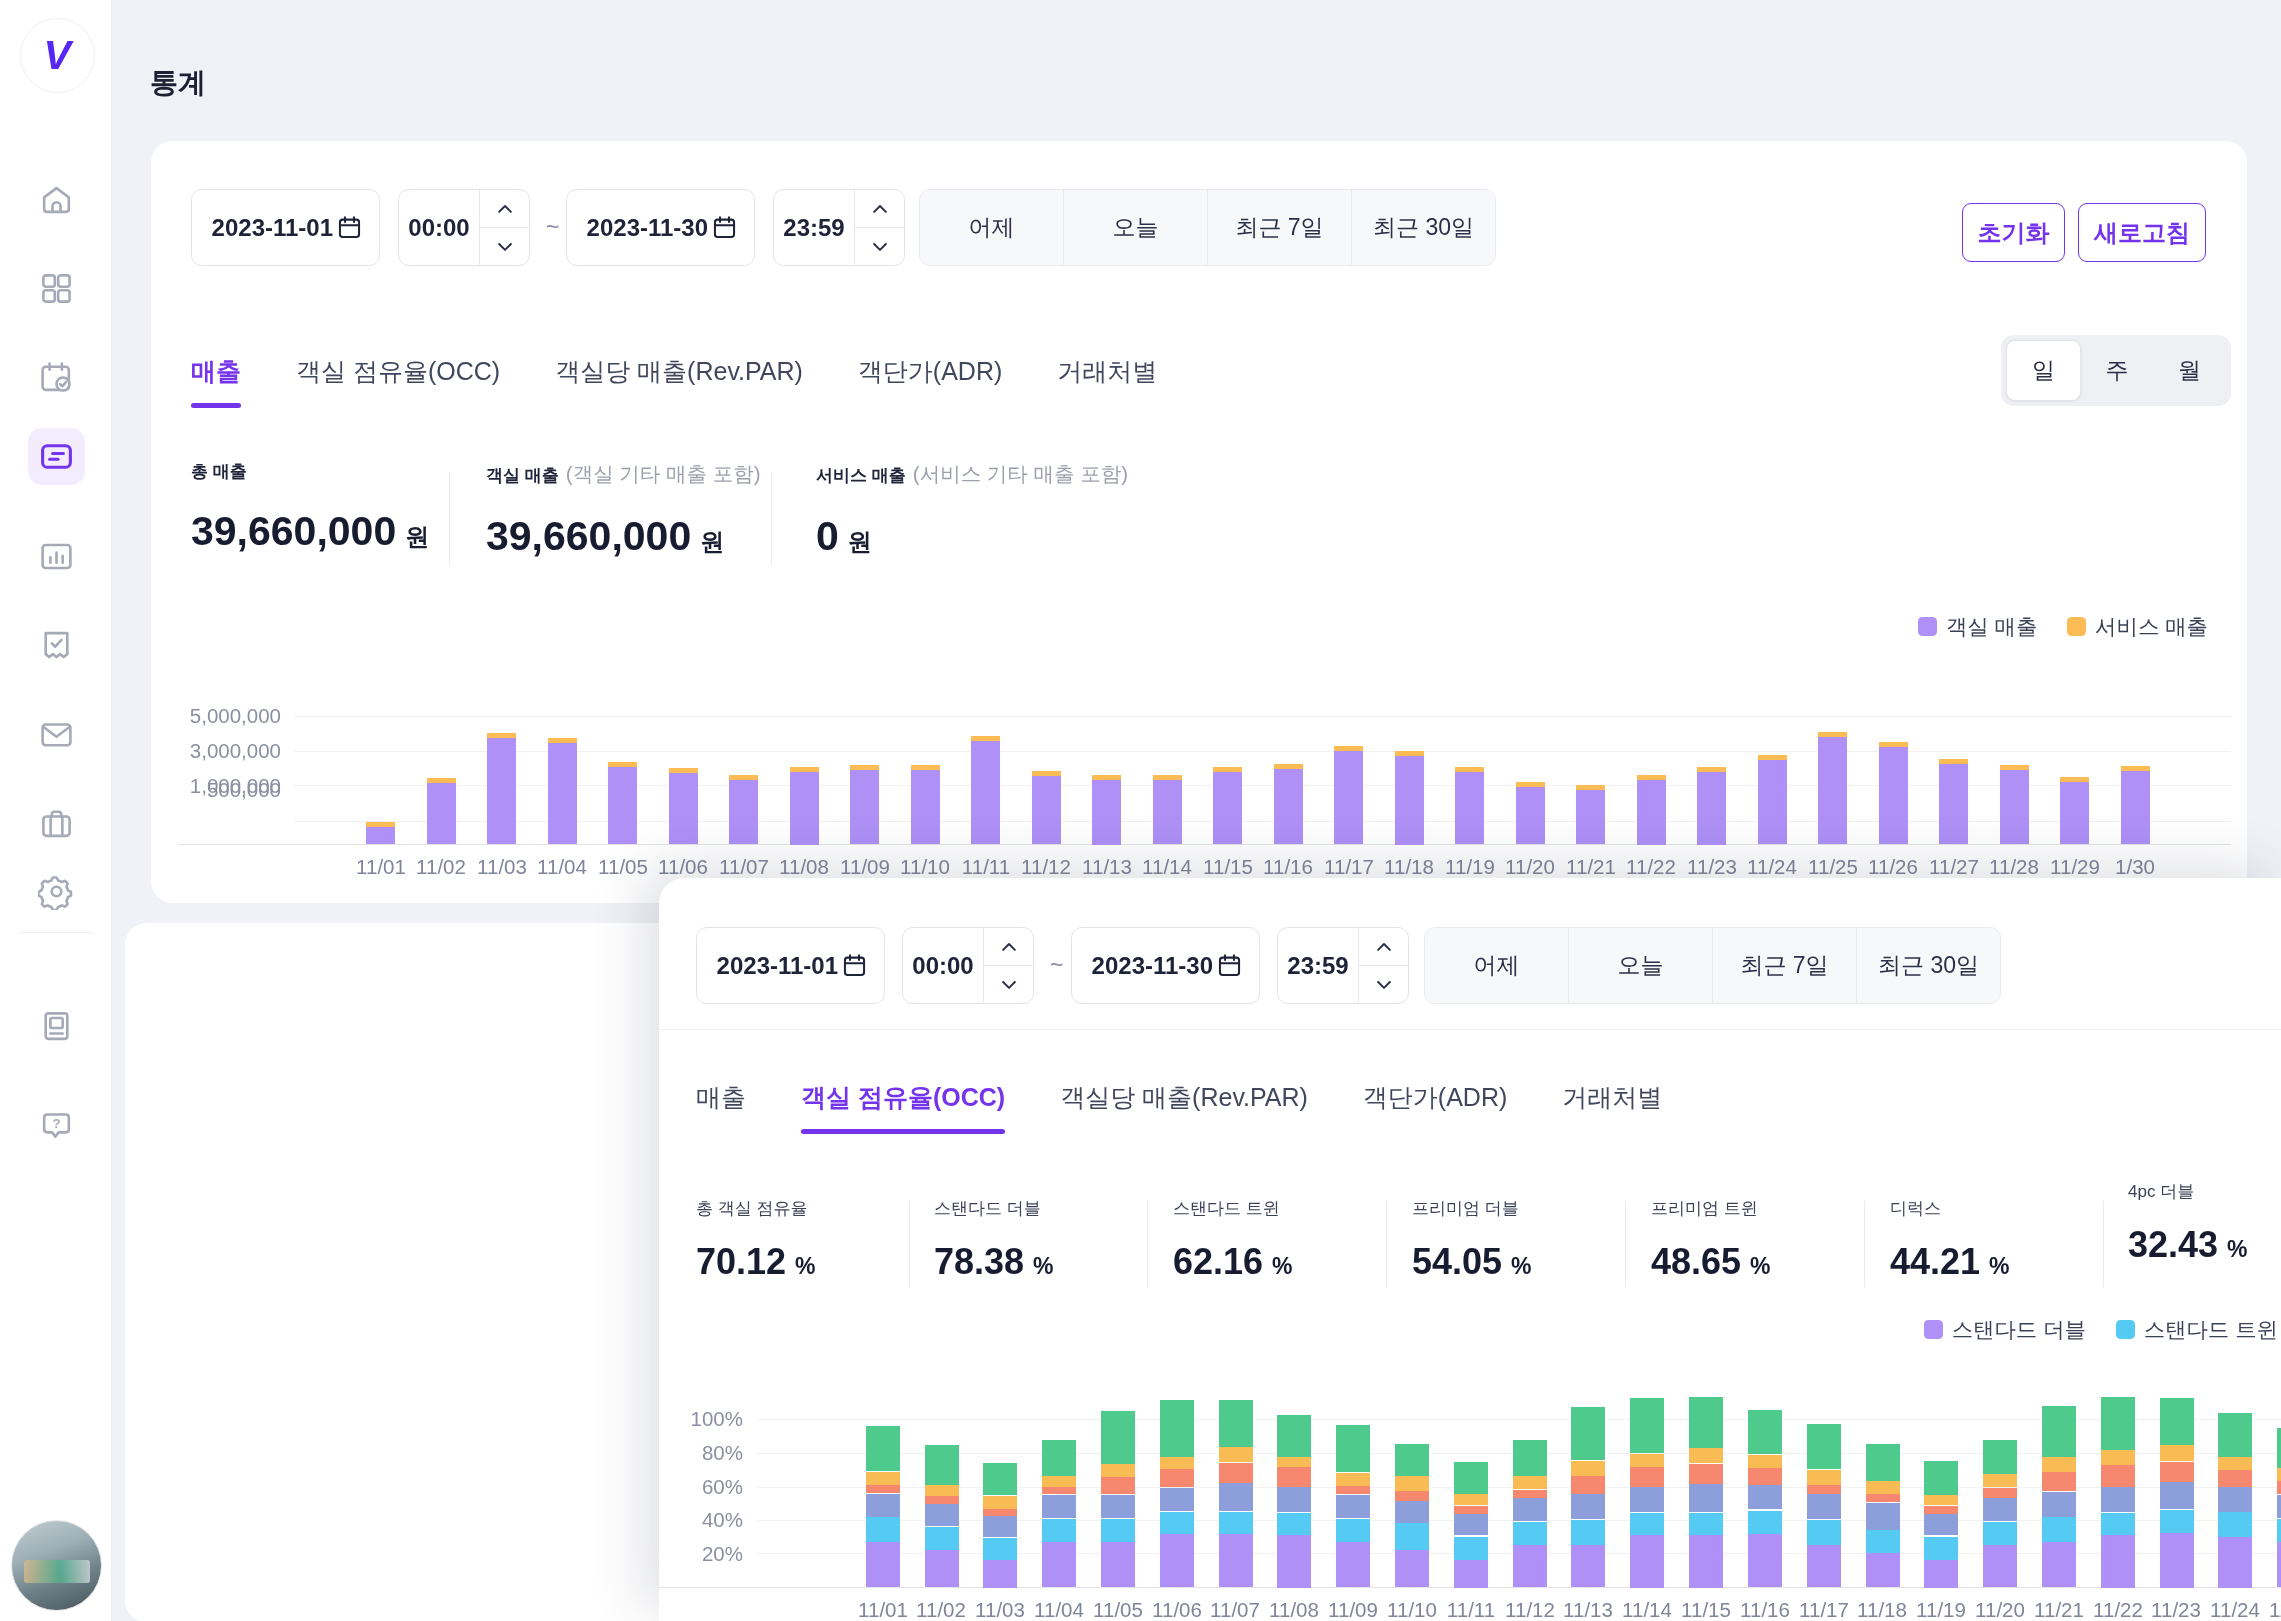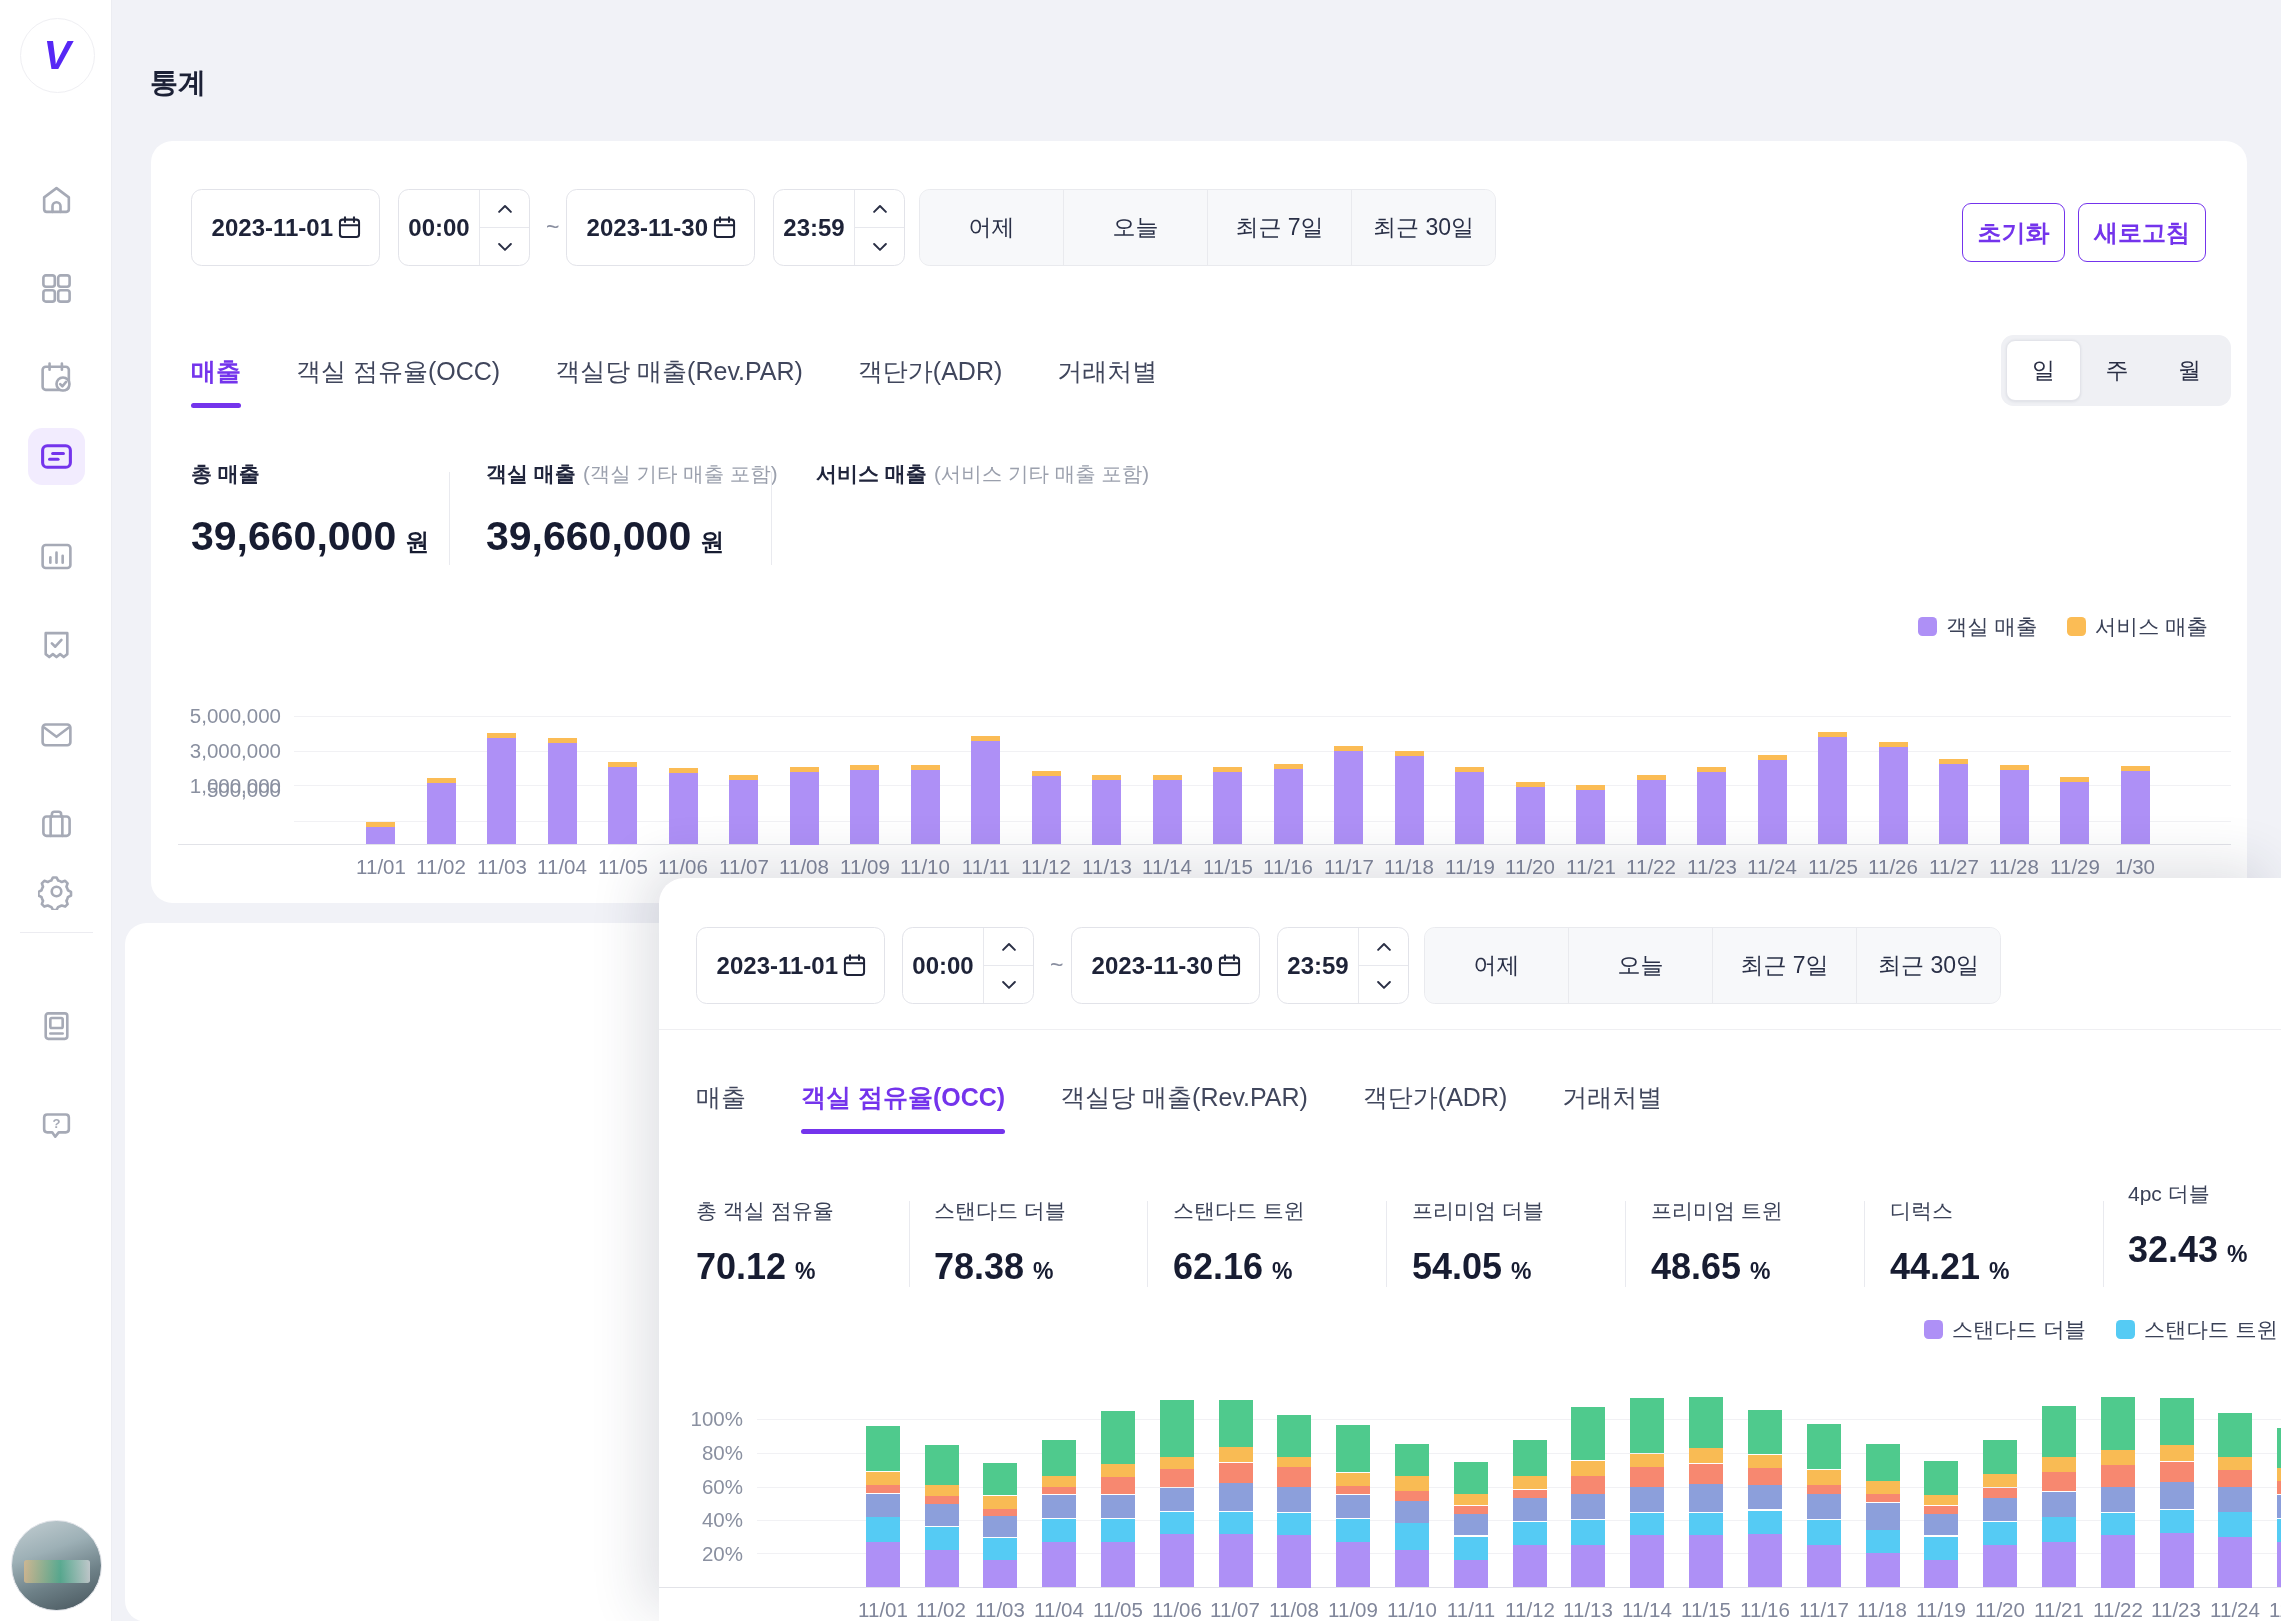--- a/index.html
+++ b/index.html
@@ -64,21 +64,21 @@
   .tab.active::after { content:""; position:absolute; left:0; right:0; bottom:0; height:4.5px;
     border-radius:2.7px; background:#7434EC; }
 
   .toggle { position:absolute; left:2001px; top:337px; width:230px; height:71px;
     background:#EFF0F4; border-radius:12.5px; display:flex; padding:5.3px; }
   .toggle .opt { flex:1; display:flex; align-items:center; justify-content:center;
     font-size:23px; color:#2A2F45; cursor:pointer; border-radius:9px; }
   .toggle .opt.selected { background:#fff; border:0.9px solid #E3E4EA; box-shadow:0 0.9px 2.7px rgba(30,35,60,.08); }
 
   .stat-block { position:absolute; }
-  .stat-label { font-size:21px; font-weight:700; color:#20253C; white-space:nowrap; }
+  .stat-label { font-size:17px; font-weight:700; color:#20253C; white-space:nowrap; }
   .stat-note { font-size:20.5px; font-weight:400; color:#9BA0AD; margin-left:7.1px; }
   .stat-value { font-weight:800; color:#171C31; white-space:nowrap; }
   .stat-unit { font-size:24px; font-weight:600; margin-left:9px; }
   .vdiv { position:absolute; width:0.9px; background:#E9EAEF; }
 
   .legend { position:absolute; display:flex; gap:30px; align-items:center; }
   .legend .li { display:flex; align-items:center; gap:9px; font-size:21.4px; color:#3A4157; white-space:nowrap; }
   .legend .sq { width:18.7px; height:18.7px; border-radius:4.5px; }
 
   .gridline { position:absolute; height:0.9px; background:#F1F1F4; }
@@ -284,20 +284,21 @@
       <div class="stat-block" style="left: 40px; top: 319px;">
         <div><span class="stat-label">총 매출</span></div>
         <div class="stat-value" style="font-size:41px; margin-top:25px;">39,660,000<span class="stat-unit">원</span></div>
       </div>
       <div class="stat-block" style="left: 335px; top: 319px;">
         <div><span class="stat-label">객실 매출</span><span class="stat-note">(객실 기타 매출 포함)</span></div>
         <div class="stat-value" style="font-size:41px; margin-top:25px;">39,660,000<span class="stat-unit">원</span></div>
       </div>
       <div class="stat-block" style="left: 665px; top: 319px;">
         <div><span class="stat-label">서비스 매출</span><span class="stat-note">(서비스 기타 매출 포함)</span></div>
+        <div class="stat-value" style="font-size:41px; margin-top:25px;">0<span class="stat-unit">원</span></div>
       </div>
     </div>
   <div class="vdiv" style="left:298px; top:331px; height:93px;"></div>
   <div class="vdiv" style="left:620px; top:331px; height:93px;"></div>
 
   <div class="legend" style="right:39px; top:471px;" id="legend-main">
       <div class="li">
         <span class="sq" style="background:#AE90F6;"></span>
       <span>객실 매출</span>
       </div>

